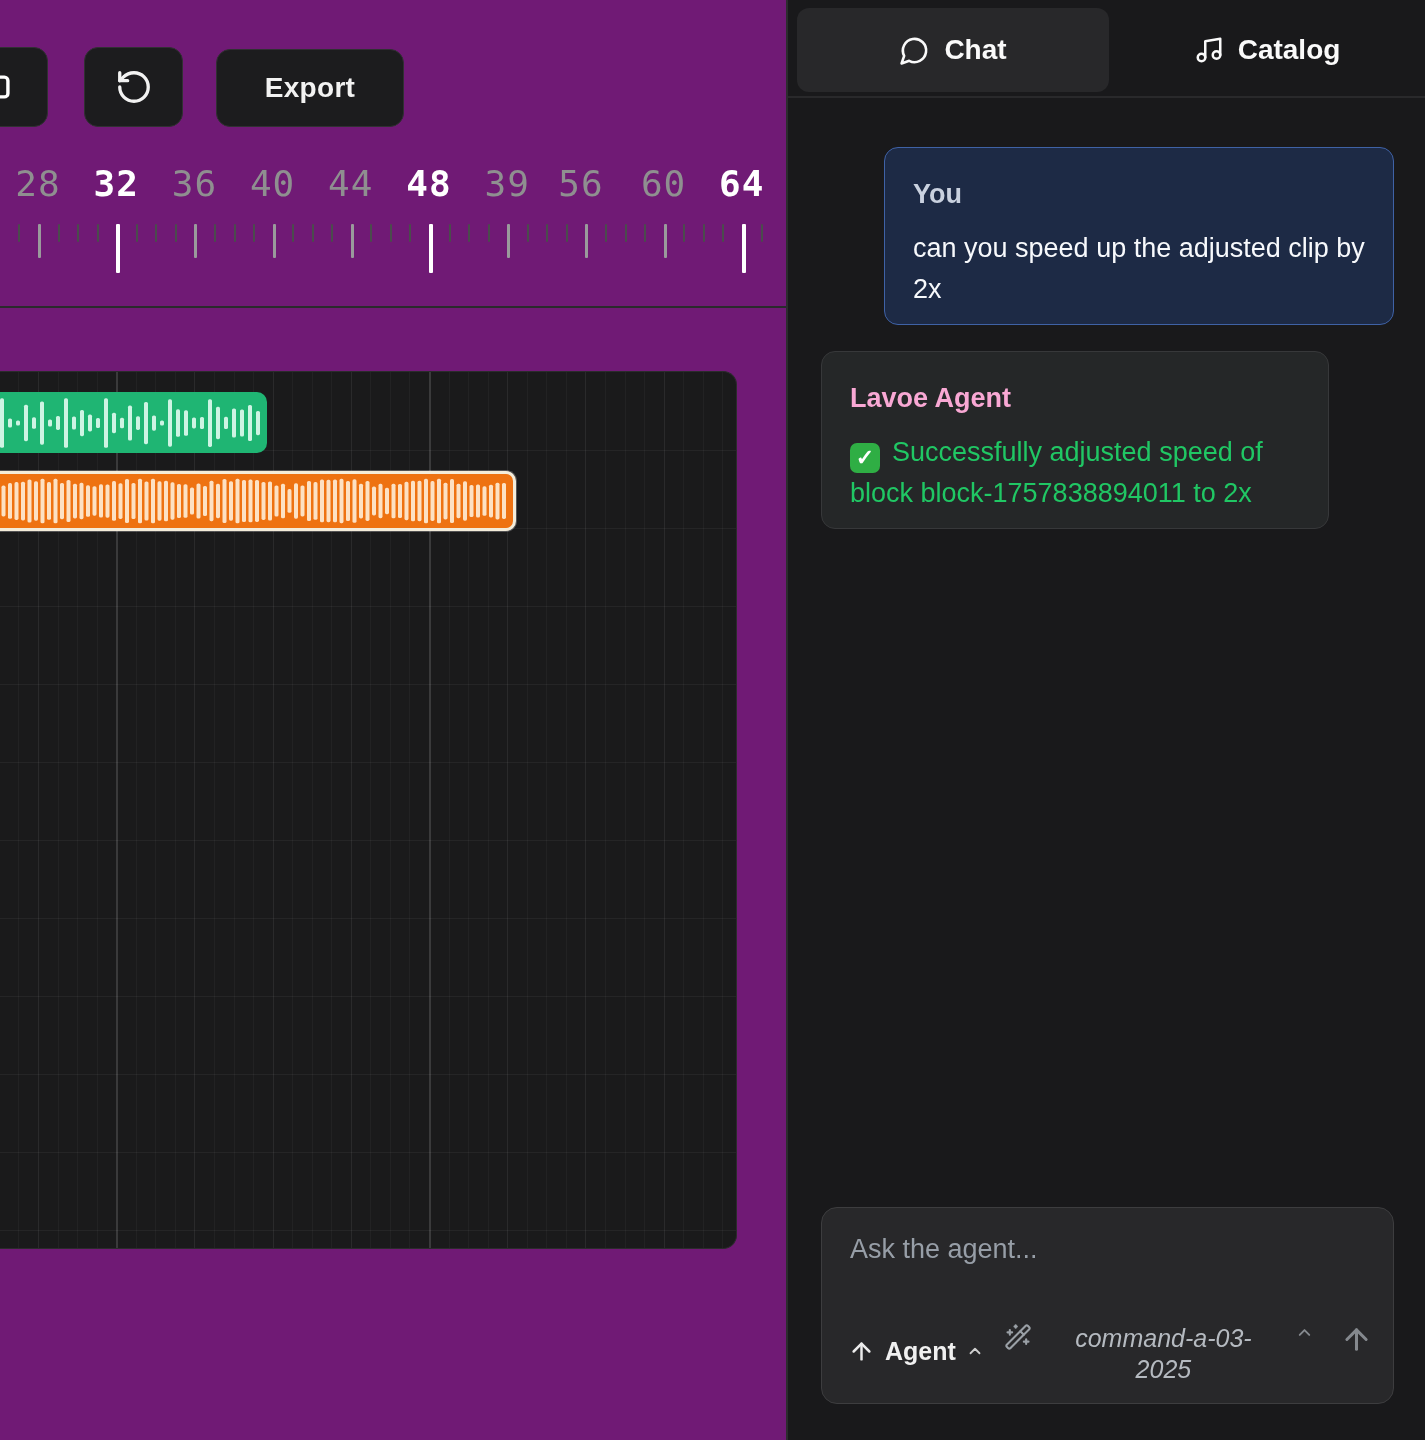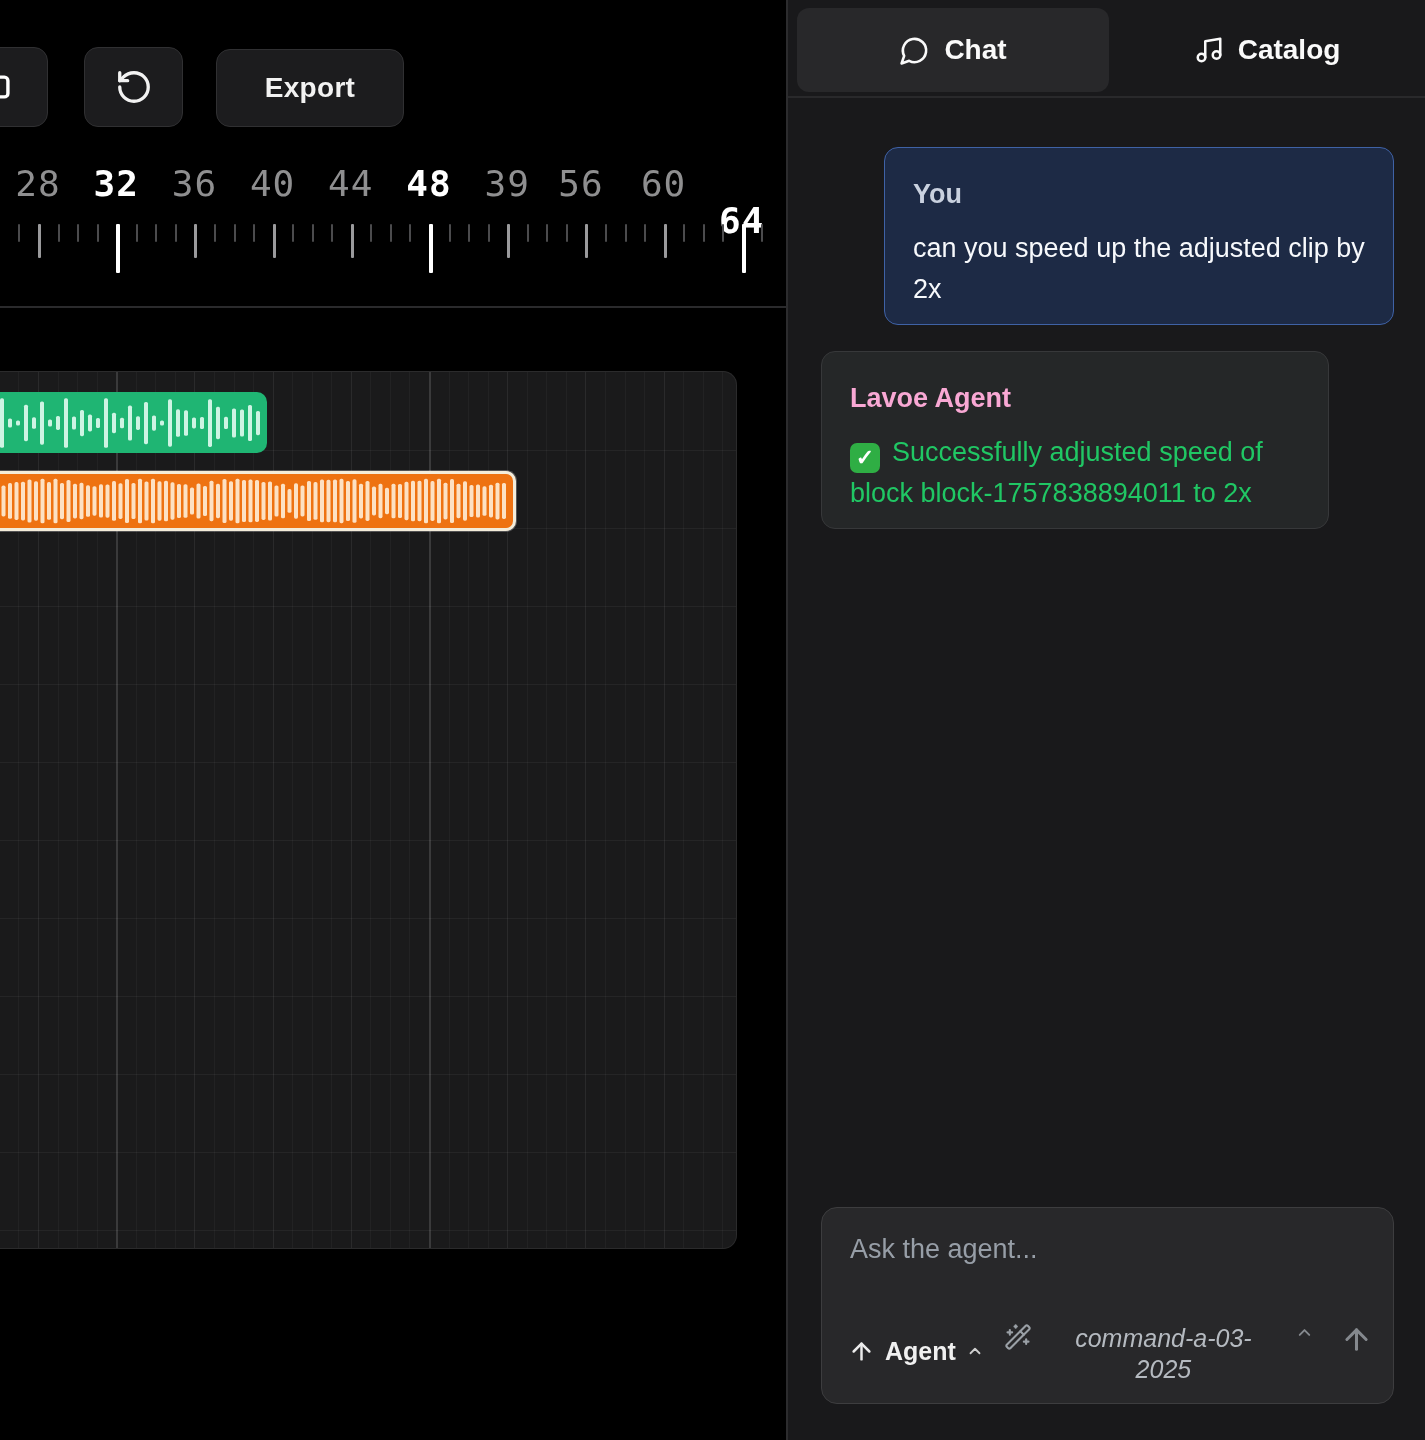--- a/index.html
+++ b/index.html
@@ -1,21 +1,21 @@
 <!DOCTYPE html>
 <html><head>
 <meta charset="utf-8">
 <style>
   * { margin:0; padding:0; box-sizing:border-box; }
   html,body { width:1425px; height:1440px; background:#161617; overflow:hidden;
               font-family:"Liberation Sans", sans-serif; }
   .canvas { position:relative; width:1425px; height:1440px; background:#171718; overflow:hidden; }
 
   
-  .left-pane { position:absolute; left:0; top:0; width:786px; height:1440px; background:#000000; }
+  .left-pane { position:absolute; left:0; top:0; width:786px; height:1440px; background:#701a75; }
 
   .tl-btn { position:absolute; display:flex; align-items:center; justify-content:center;
             background:#1c1c1e; border:1.5px solid #303032; border-radius:14px; color:#f2f2f2; cursor:pointer; }
   .btn-stop   { left:-52px; top:47px; width:100px; height:80px; }
   .btn-undo   { left:84px;  top:47px; width:99px;  height:80px; }
   .btn-export { left:216px; top:49px; width:188px; height:78px; font-size:28px; font-weight:600; letter-spacing:.3px; }
 
   .ruler { position:absolute; left:0; top:0; width:786px; height:310px; }
   .ruler-label { position:absolute; top:166px; transform:translateX(-50%);
                  font-family:"DejaVu Sans Mono", monospace; font-size:36px; line-height:36px;
@@ -111,21 +111,21 @@
     <div class="ruler" id="ruler">
         <span class="ruler-label" style="left: 38px;">28</span>
         <span class="ruler-label emph" style="left: 116.2px;">32</span>
         <span class="ruler-label" style="left: 194.4px;">36</span>
         <span class="ruler-label" style="left: 272.6px;">40</span>
         <span class="ruler-label" style="left: 350.8px;">44</span>
         <span class="ruler-label emph" style="left: 429px;">48</span>
         <span class="ruler-label" style="left: 507.2px;">39</span>
         <span class="ruler-label" style="left: 581px;">56</span>
         <span class="ruler-label" style="left: 663.6px;">60</span>
-        <span class="ruler-label emph" style="left: 741.8px; margin-top: 37px;">64</span>
+        <span class="ruler-label emph" style="left: 741.8px;">64</span>
         <div class="tick" style="left: 18.45px;"></div>
         <div class="tick mid" style="left: 38px;"></div>
         <div class="tick" style="left: 57.55px;"></div>
         <div class="tick" style="left: 77.1px;"></div>
         <div class="tick" style="left: 96.65px;"></div>
         <div class="tick major" style="left: 116.2px;"></div>
         <div class="tick" style="left: 135.75px;"></div>
         <div class="tick" style="left: 155.3px;"></div>
         <div class="tick" style="left: 174.85px;"></div>
         <div class="tick mid" style="left: 194.4px;"></div>

